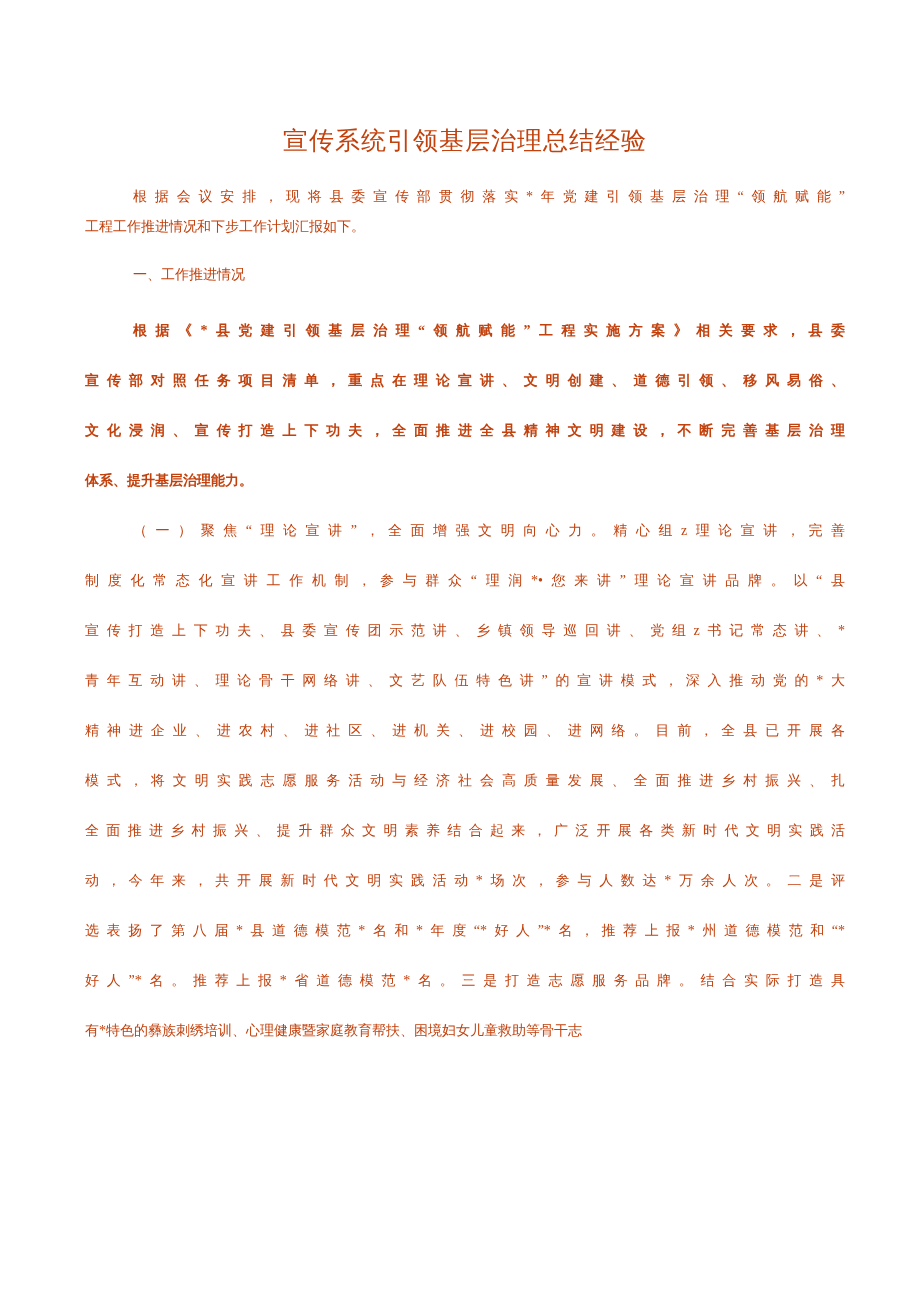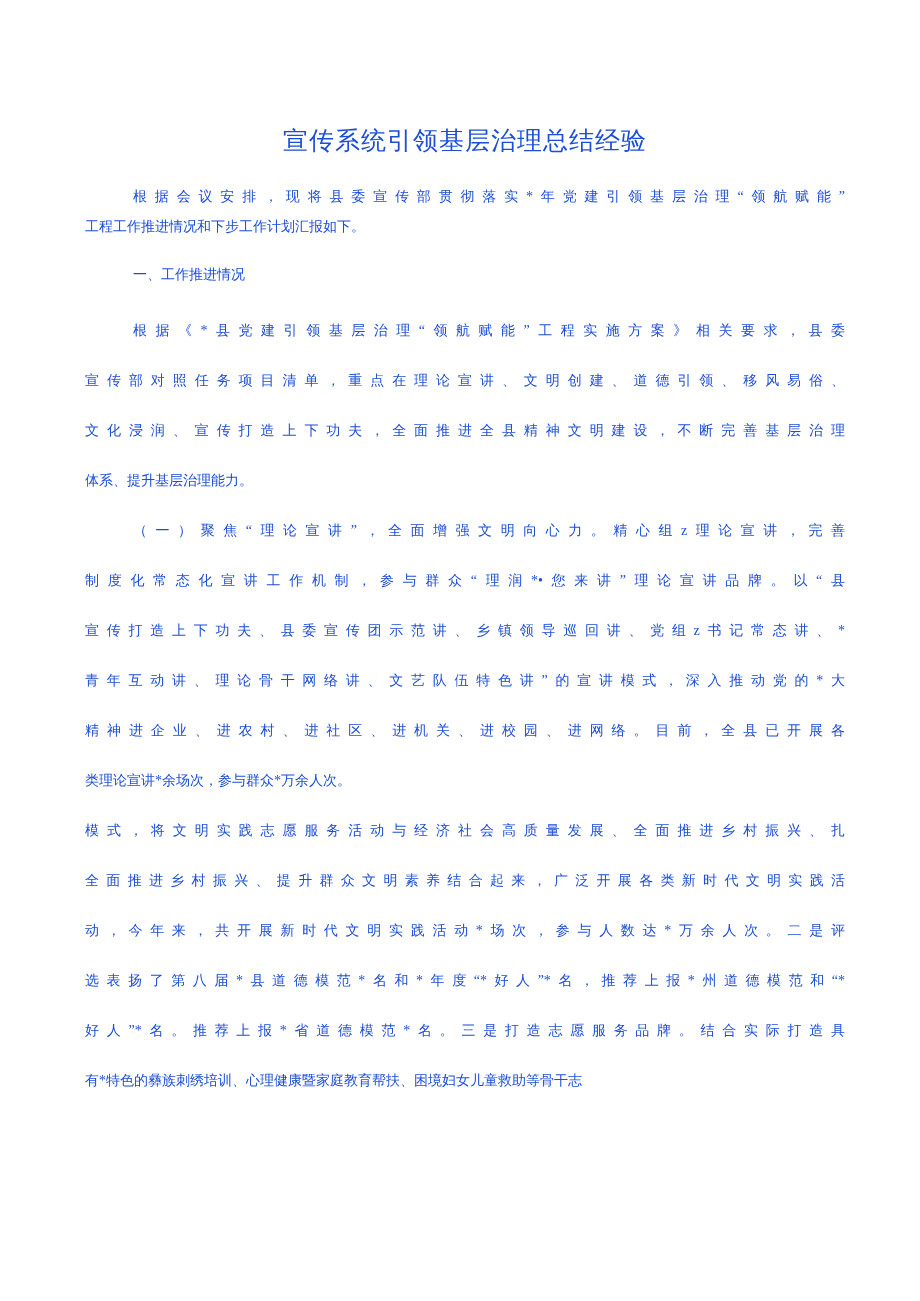--- a/index.html
+++ b/index.html
@@ -5,21 +5,21 @@
   html, body {
     margin: 0;
     padding: 0;
     background: #ffffff;
   }
   .page {
     position: relative;
     width: 920px;
     height: 1301px;
     background: #ffffff;
-    color: #1d4ed8;
+    color: #c2410c;
     font-family: "Liberation Serif", "DejaVu Serif", serif;
     overflow: hidden;
   }
   .doc {
     padding: 121px 75px 0 85px;
   }
   .doc-title {
     line-height: 40px;
     font-size: 25px;
     text-align: center;
@@ -33,20 +33,21 @@
   .block.heading {
     margin-top: 18px;
     line-height: 30px;
   }
   .block.paragraph.wide {
     margin-top: 0;
     line-height: 50px;
   }
   .block.heading + .block.paragraph.wide {
     margin-top: 16px;
+    font-weight: bold;
   }
   .line {
     font-size: 14px;
   }
   .line.first {
     text-indent: 48px;
   }
   .line.fill {
     text-align: justify;
     text-align-last: justify;
@@ -71,21 +72,20 @@
           <div class="line fill">宣传部对照任务项目清单，重点在理论宣讲、文明创建、道德引领、移风易俗、</div>
           <div class="line fill">文化浸润、宣传打造上下功夫，全面推进全县精神文明建设，不断完善基层治理</div>
           <div class="line">体系、提升基层治理能力。</div>
         </div>
         <div class="block paragraph wide">
           <div class="line first fill">（一）聚焦“理论宣讲”，全面增强文明向心力。精心组z理论宣讲，完善</div>
           <div class="line fill">制度化常态化宣讲工作机制，参与群众“理润*•您来讲”理论宣讲品牌。以“县</div>
           <div class="line fill">宣传打造上下功夫、县委宣传团示范讲、乡镇领导巡回讲、党组z书记常态讲、*</div>
           <div class="line fill">青年互动讲、理论骨干网络讲、文艺队伍特色讲”的宣讲模式，深入推动党的*大</div>
           <div class="line fill">精神进企业、进农村、进社区、进机关、进校园、进网络。目前，全县已开展各</div>
-          <div class="line">类理论宣讲*余场次，参与群众*万余人次。</div>
         </div>
         <div class="block paragraph wide">
           <div class="line fill">模式，将文明实践志愿服务活动与经济社会高质量发展、全面推进乡村振兴、扎</div>
           <div class="line fill">全面推进乡村振兴、提升群众文明素养结合起来，广泛开展各类新时代文明实践活</div>
           <div class="line fill">动，今年来，共开展新时代文明实践活动*场次，参与人数达*万余人次。二是评</div>
           <div class="line fill">选表扬了第八届*县道德模范*名和*年度“*好人”*名，推荐上报*州道德模范和“*</div>
           <div class="line fill">好人”*名。推荐上报*省道德模范*名。三是打造志愿服务品牌。结合实际打造具</div>
           <div class="line">有*特色的彝族刺绣培训、心理健康暨家庭教育帮扶、困境妇女儿童救助等骨干志</div>
         </div>
       </div>

